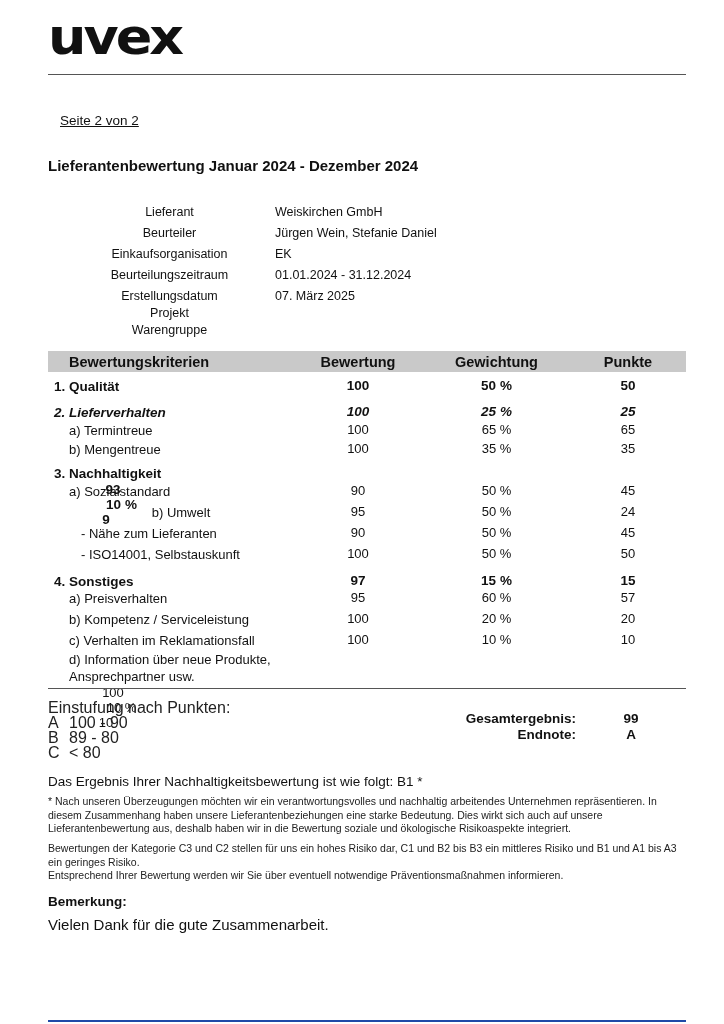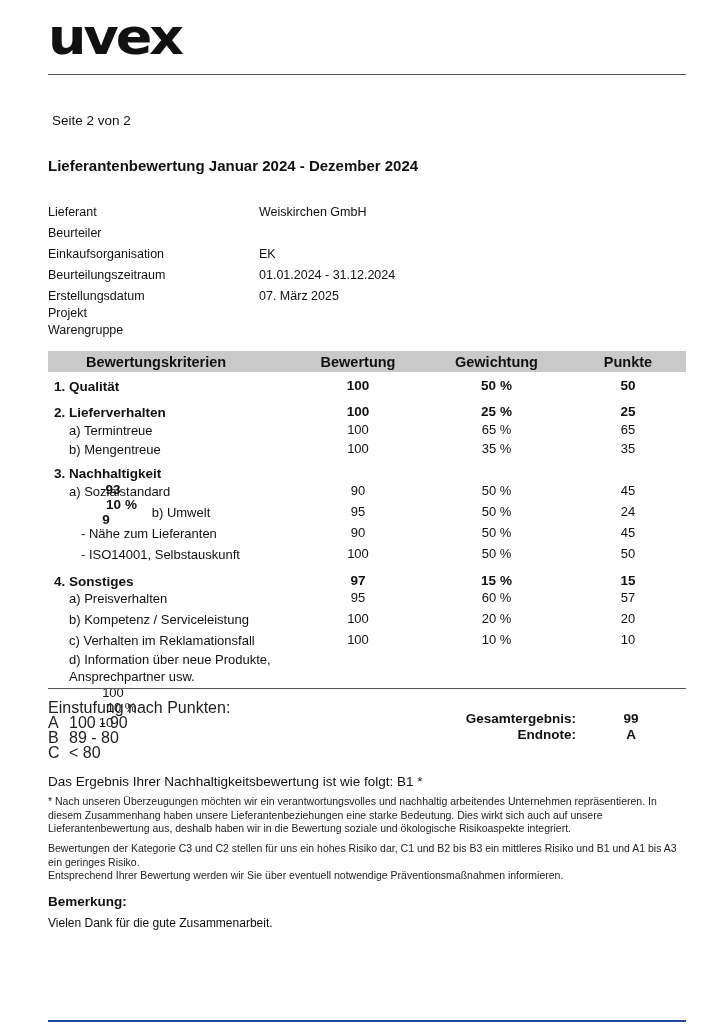--- a/index.html
+++ b/index.html
@@ -7,70 +7,71 @@
       width: 724px; height: 1024px; position: relative; overflow: hidden;
       font-family: "Liberation Sans", sans-serif; color: #111;
     }
     .logo {
       position: absolute; left: 48px; top: 14px;
       font-family: "DejaVu Sans", sans-serif; font-weight: 900;
       font-size: 54px; letter-spacing: -3px; line-height: 50px;
       transform: scaleY(0.92); transform-origin: left top;
     }
     .hr-top { position: absolute; left: 48px; top: 74px; width: 638px; height: 1px; background: #555; }
-    .page-no { position: absolute; left: 52px; top: 113px; font-size: 13.5px; }
+    .page-no { position: absolute; left: 60px; top: 113px; font-size: 13.5px; text-decoration: underline; }
     .title { position: absolute; left: 48px; top: 157px; font-size: 15px; font-weight: bold; }
-    .meta { position: absolute; left: 48px; top: 205px; font-size: 12.5px; }
+    .meta { position: absolute; left: 64px; top: 205px; font-size: 12.5px; text-align: center; }
     .meta-row { height: 21px; display: flex; }
     .meta-row.tight { height: 17px; }
     .meta-label { width: 211px; }
     .table { position: absolute; left: 48px; top: 351px; width: 638px; }
     .thead {
       display: flex; background: #c9c9c9; height: 21px; align-items: center;
       font-weight: bold; font-size: 14.5px;
     }
-    .c0 { width: 245px; padding-left: 38px; box-sizing: border-box; }
+    .c0 { width: 245px; padding-left: 21px; box-sizing: border-box; }
     .c1 { width: 130px; text-align: center; }
     .c2 { width: 147px; text-align: center; }
     .c3 { width: 116px; text-align: center; }
     .row { display: flex; font-size: 13px; align-items: flex-start; }
     .row.main { font-weight: bold; font-size: 13.5px; }
     .row .c0 { padding-left: 6px; }
     .row.sub .c0 { padding-left: 21px; }
     .row.subsub .c0 { padding-left: 33px; }
     .hr-table { position: absolute; left: 48px; top: 688px; width: 638px; height: 1px; background: #555; }
     .scale { position: absolute; left: 48px; top: 699px; font-size: 16px; color: #222; }
     .scale-row { height: 15px; display: flex; }
     .scale-grade { width: 21px; }
     .totals { position: absolute; left: 440px; top: 711px; font-size: 13.5px; font-weight: bold; }
     .tot-row { display: flex; height: 16px; }
     .tot-label { width: 136px; text-align: right; }
     .tot-val { width: 110px; text-align: center; }
     .sust { position: absolute; left: 48px; top: 774px; font-size: 13.5px; }
     .para { position: absolute; left: 48px; width: 640px; font-size: 10.5px; line-height: 13.5px; color: #222; }
     .remark-h { position: absolute; left: 48px; top: 894px; font-size: 13.5px; font-weight: bold; }
-    .remark { position: absolute; left: 48px; top: 916px; font-size: 12px; }
+    .remark { position: absolute; left: 48px; top: 916px; font-size: 15px; }
     .hr-bottom { position: absolute; left: 48px; top: 1020px; width: 638px; height: 2px; background: #1f4aa8; }
   </style>
 </head>
 <body>
 
 <div class="logo">uvex</div>
 <div class="hr-top"></div>
 
 <div class="page-no">Seite 2 von 2</div>
 <div class="title">Lieferantenbewertung Januar 2024 - Dezember 2024</div>
 
 <div class="meta">
   <div class="meta-row">
     <span class="meta-label">Lieferant</span>
     <span>Weiskirchen GmbH</span>
   </div>
   <div class="meta-row">
     <span class="meta-label">Beurteiler</span>
+    <span>Jürgen Wein, Stefanie Daniel</span>
   </div>
   <div class="meta-row">
     <span class="meta-label">Einkaufsorganisation</span>
     <span>EK</span>
   </div>
   <div class="meta-row">
     <span class="meta-label">Beurteilungszeitraum</span>
     <span>01.01.2024 - 31.12.2024</span>
   </div>
   <div class="meta-row tight">
@@ -94,21 +95,21 @@
     <div class="c2">Gewichtung</div>
     <div class="c3">Punkte</div>
   </div>
   <div id="tbody">
       <div class="row main" style="height: 29px; padding-top: 6px; box-sizing: border-box;">
         <div class="c0" style="line-height: 17px;">1. Qualität</div>
         <div class="c1">100</div>
         <div class="c2">50 %</div>
         <div class="c3">50</div>
       </div>
-      <div class="row main" style="height: 21px; padding-top: 3px; box-sizing: border-box;">
+      <div class="row main" style="height: 21px; padding-top: 3px; box-sizing: border-box; font-style: italic;">
         <div class="c0" style="line-height: 17px;">2. Lieferverhalten</div>
         <div class="c1">100</div>
         <div class="c2">25 %</div>
         <div class="c3">25</div>
       </div>
       <div class="row sub" style="height: 19px; box-sizing: border-box;">
         <div class="c0" style="line-height: 17px;">a) Termintreue</div>
         <div class="c1">100</div>
         <div class="c2">65 %</div>
         <div class="c3">65</div>

